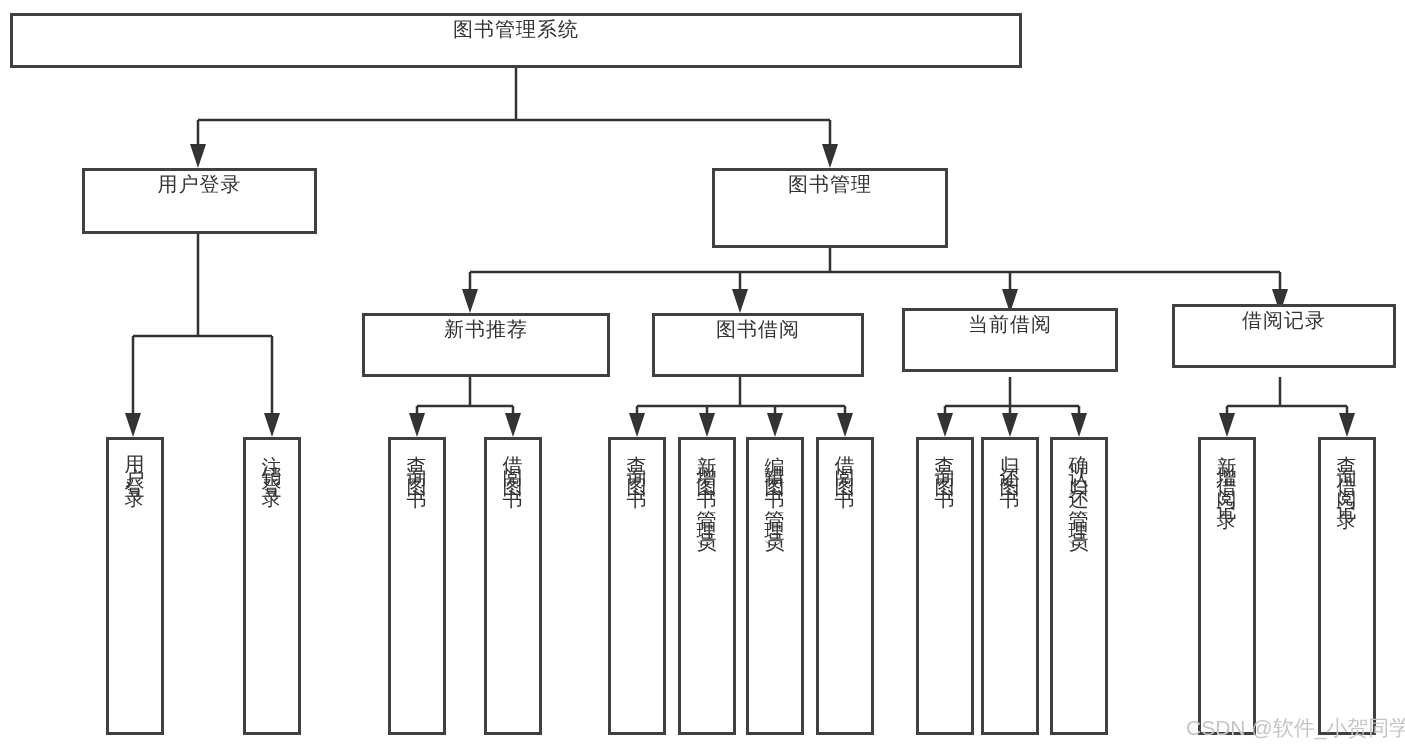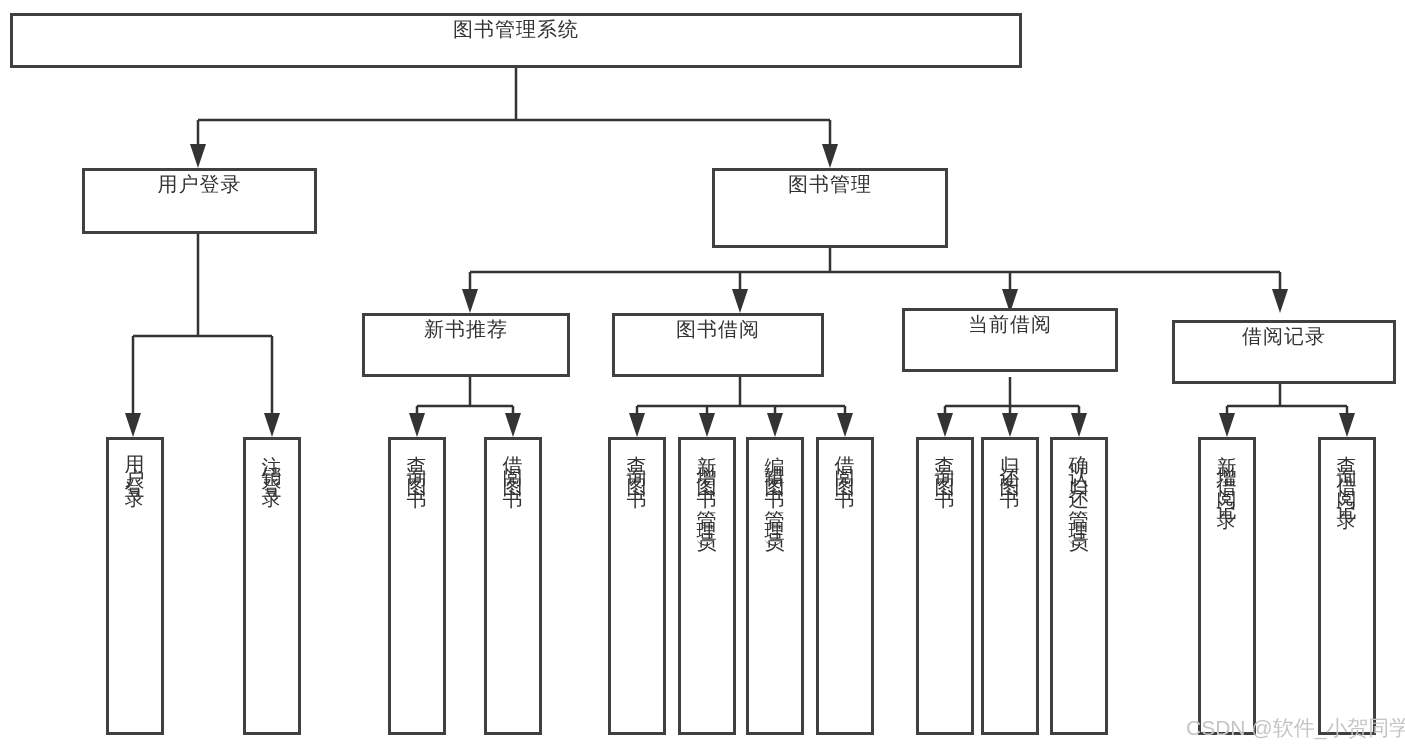--- a/index.html
+++ b/index.html
@@ -93,30 +93,30 @@
     <span>图书管理系统</span>
   </div>
 
   <div class="box h" style="left:82px; top:168px; width:235px; height:66px">
     <span>用户登录</span>
   </div>
   <div class="box h" style="left:712px; top:168px; width:236px; height:80px">
     <span>图书管理</span>
   </div>
 
-  <div class="box h" style="left:362px; top:313px; width:208px; height:64px">
+  <div class="box h" style="left:362px; top:313px; width:248px; height:64px">
     <span>新书推荐</span>
   </div>
-  <div class="box h" style="left:612px; top:313px; width:212px; height:64px">
+  <div class="box h" style="left:652px; top:313px; width:212px; height:64px">
     <span>图书借阅</span>
   </div>
   <div class="box h" style="left:902px; top:308px; width:216px; height:64px">
     <span>当前借阅</span>
   </div>
-  <div class="box h" style="left:1172px; top:320px; width:224px; height:64px">
+  <div class="box h" style="left:1172px; top:304px; width:224px; height:64px">
     <span>借阅记录</span>
   </div>
 
   <div class="box v" style="left:106px; top:437px; width:58px; height:298px">
     <span>用户登录</span>
   </div>
   <div class="box v" style="left:243px; top:437px; width:58px; height:298px">
     <span>注销登录</span>
   </div>
   <div class="box v" style="left:388px; top:437px; width:58px; height:298px">

